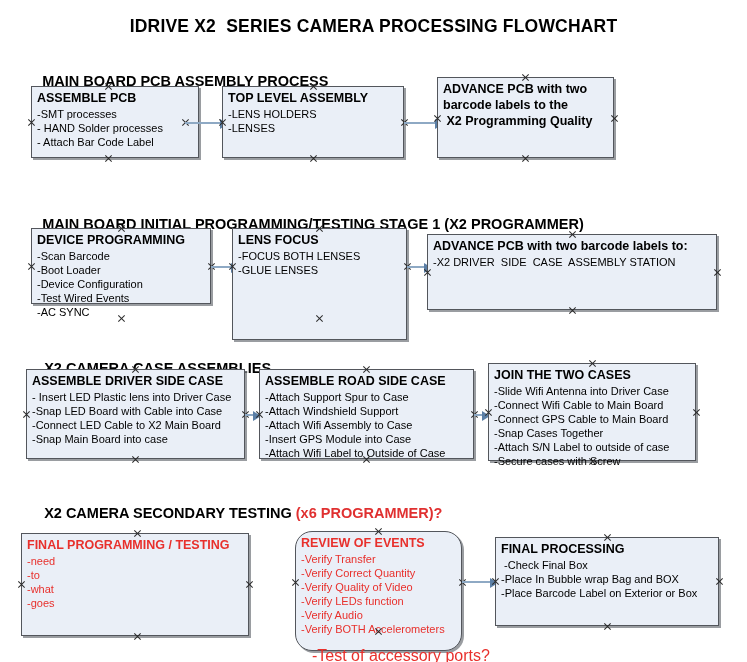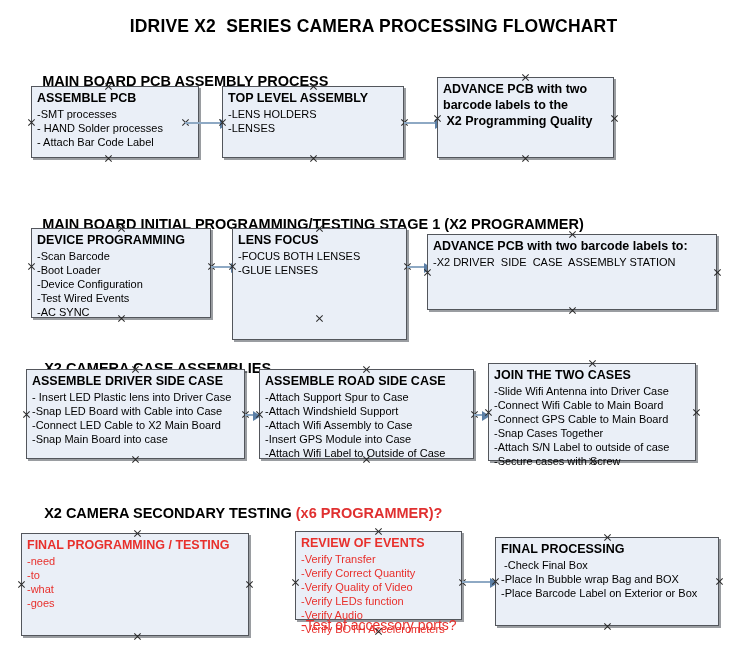--- a/index.html
+++ b/index.html
@@ -60,23 +60,23 @@
   .box .b-line {
     font-size: 11px;
     line-height: 14px;
     white-space: pre;
   }
   .box.red .b-title { color: #e8302c; }
   .box.red .b-line  { color: #e8302c; }
   
   .box .overflow-line {
     position: absolute;
-    left: 5px;
+    left: 16px;
     bottom: -13px;
-    font-size: 14px;
+    font-size: 16px;
     line-height: 14px;
     white-space: pre;
     color: #e8302c;
   }
   
   .handle {
     position: absolute;
     width: 9px;
     height: 9px;
     margin-left: -4.5px;
@@ -153,21 +153,21 @@
   </div>
   <div class="handle" style="left:525px; top:77px;"></div>
   <div class="handle" style="left:525px; top:158px;"></div>
   <div class="handle" style="left:437px; top:118px;"></div>
   <div class="handle" style="left:614px; top:118px;"></div>
 
   <div class="section-title" style="left:26px; top:200px;">
     <span>MAIN BOARD INITIAL PROGRAMMING/TESTING STAGE 1 (X2 PROGRAMMER)</span>
   </div>
 
-  <div class="box" style="left:31px; top:228px; width:180px; height:90px;">
+  <div class="box" style="left:31px; top:228px; width:180px; height:76px;">
     <div class="b-title">DEVICE PROGRAMMING</div>
     <div class="b-line">-Scan Barcode</div>
     <div class="b-line">-Boot Loader</div>
     <div class="b-line">-Device Configuration</div>
     <div class="b-line">-Test Wired Events</div>
     <div class="b-line">-AC SYNC</div>
   </div>
   <div class="handle" style="left:121px; top:228px;"></div>
   <div class="handle" style="left:121px; top:318px;"></div>
   <div class="handle" style="left:31px;  top:266px;"></div>
@@ -256,21 +256,21 @@
     <div class="b-line">-need</div>
     <div class="b-line">-to</div>
     <div class="b-line">-what</div>
     <div class="b-line">-goes</div>
   </div>
   <div class="handle" style="left:137px; top:533px;"></div>
   <div class="handle" style="left:137px; top:636px;"></div>
   <div class="handle" style="left:21px;  top:584px;"></div>
   <div class="handle" style="left:249px; top:584px;"></div>
 
-  <div class="box red" style="left:295px; top:531px; width:167px; height:89px;">
+  <div class="box red" style="left:295px; top:531px; width:167px; height:120px;border-radius:17px;">
     <div class="b-title">REVIEW OF EVENTS</div>
     <div class="b-line">-Verify Transfer</div>
     <div class="b-line">-Verify Correct Quantity</div>
     <div class="b-line">-Verify Quality of Video</div>
     <div class="b-line">-Verify LEDs function</div>
     <div class="b-line">-Verify Audio</div>
     <div class="b-line">-Verify BOTH Accelerometers</div>
     <div class="overflow-line">-Test of accessory ports?</div>
   </div>
   <div class="handle" style="left:378px; top:531px;"></div>

